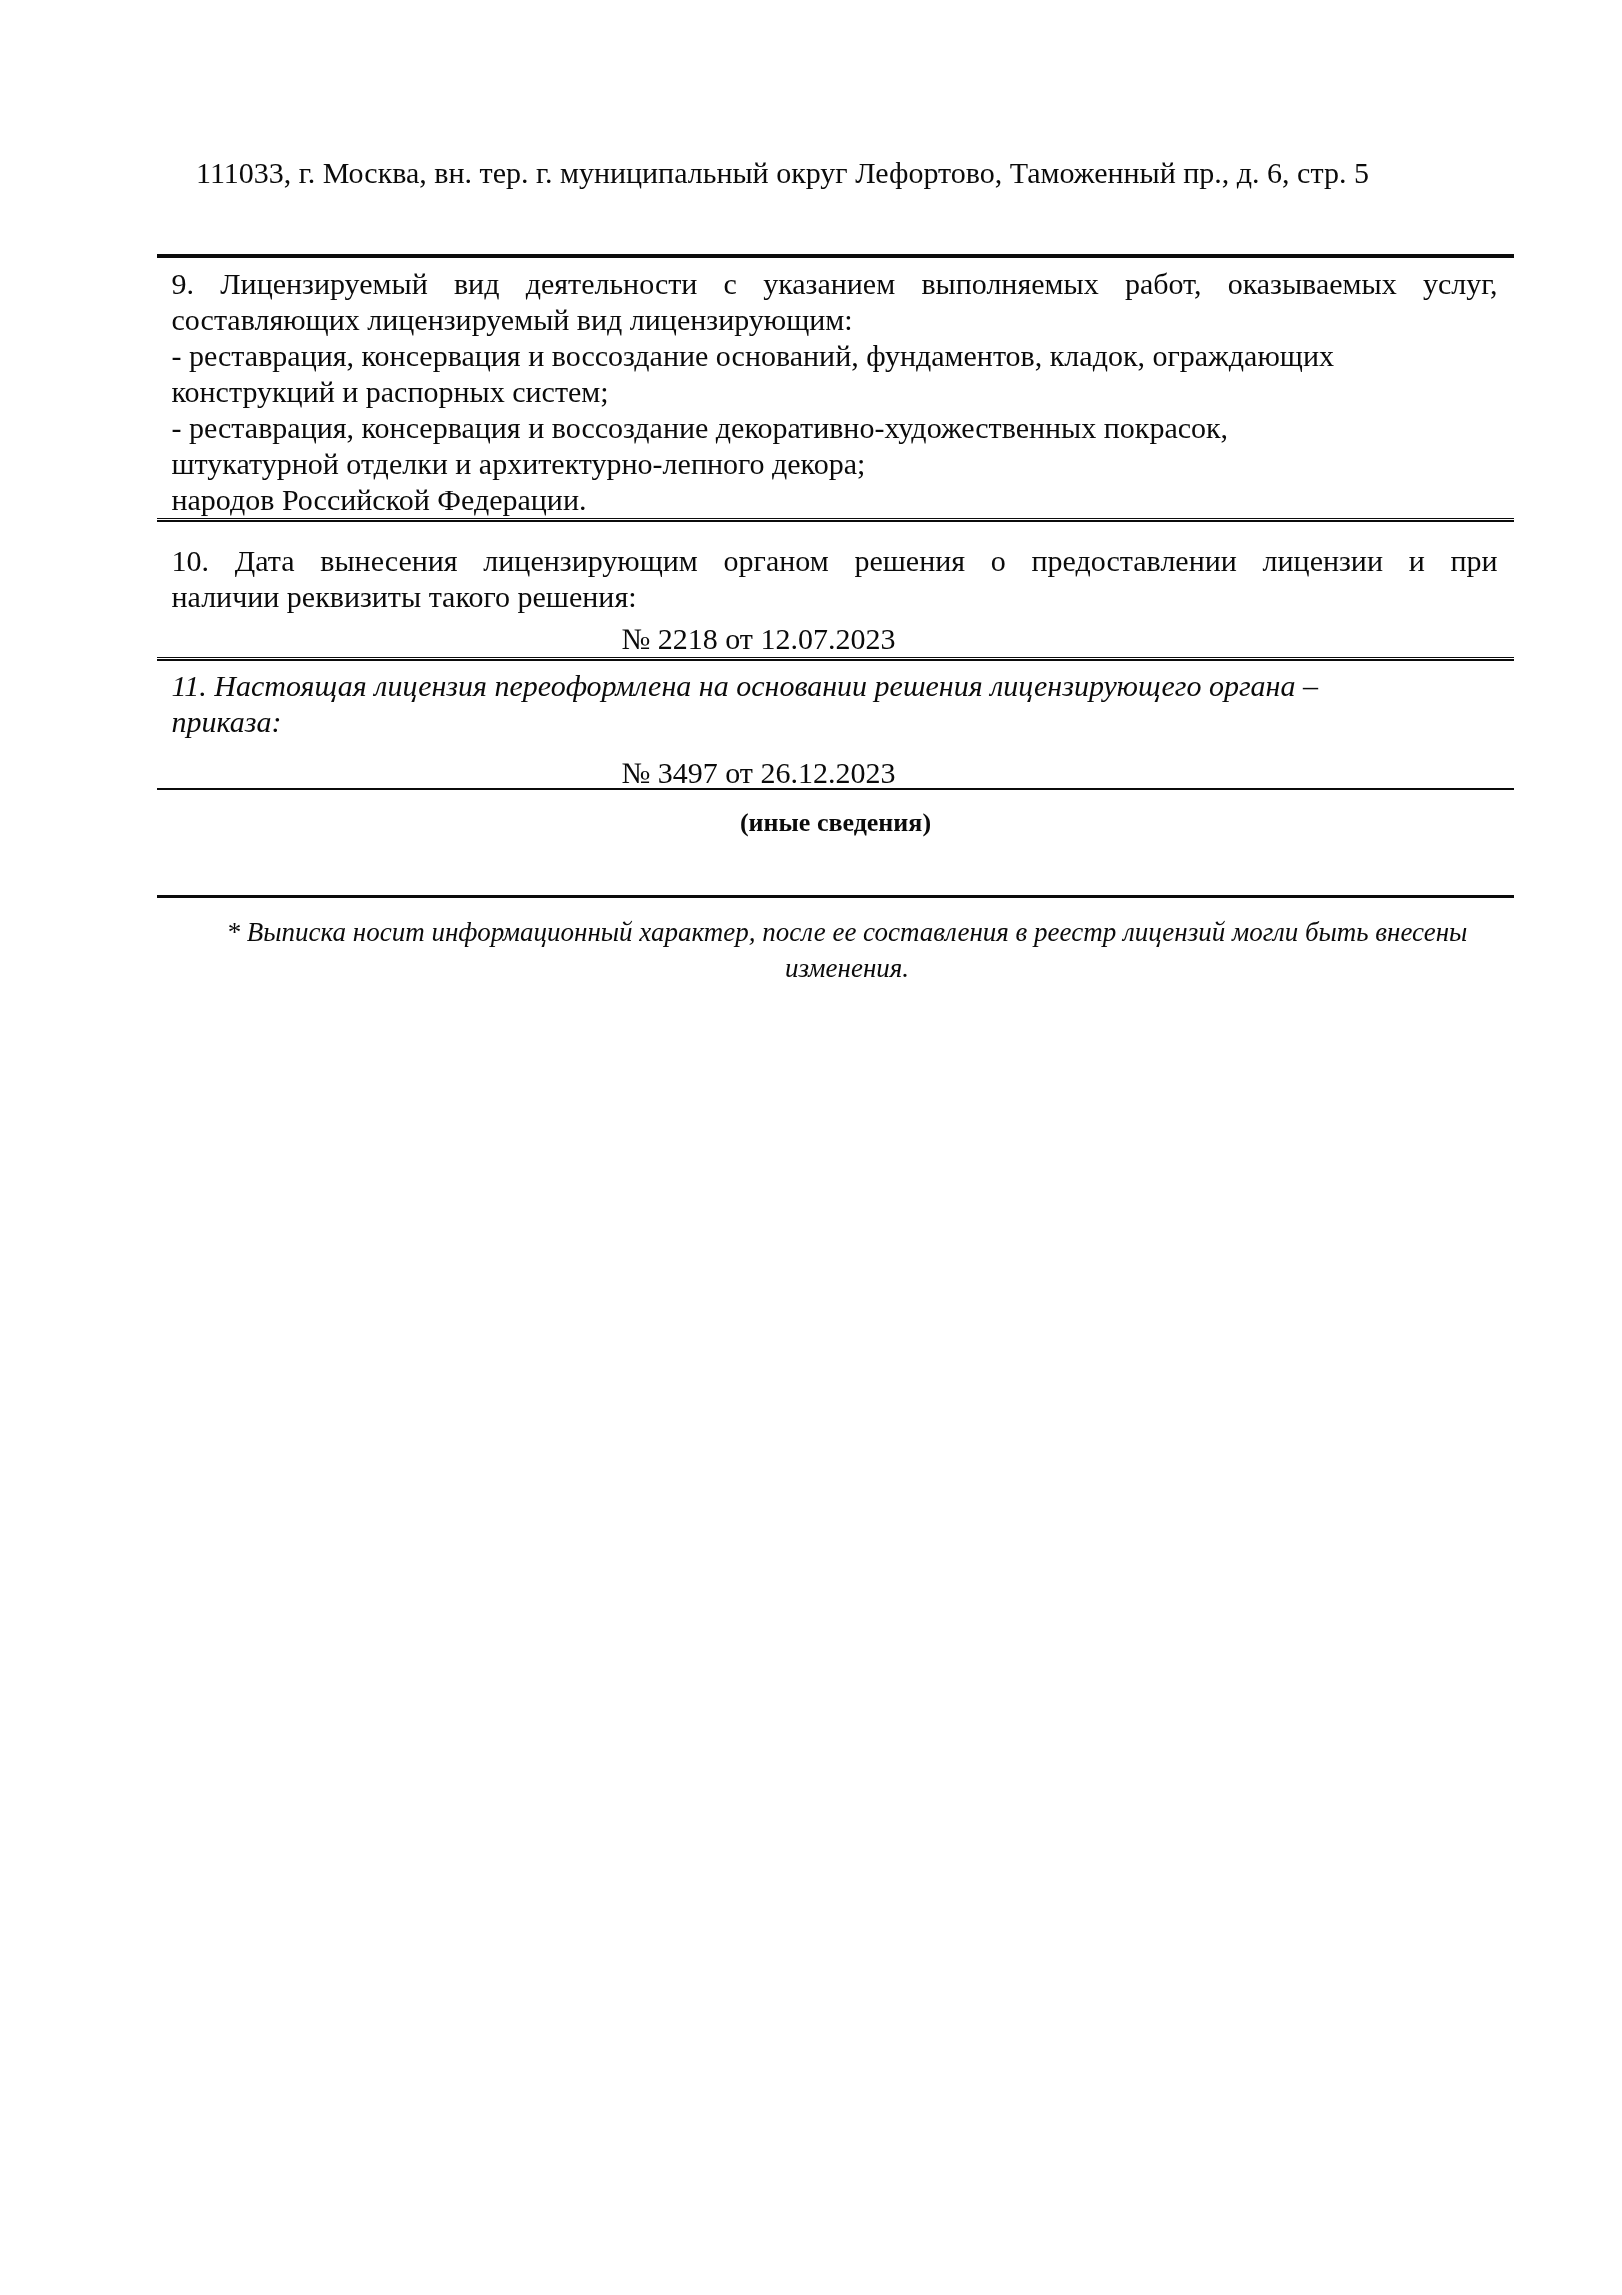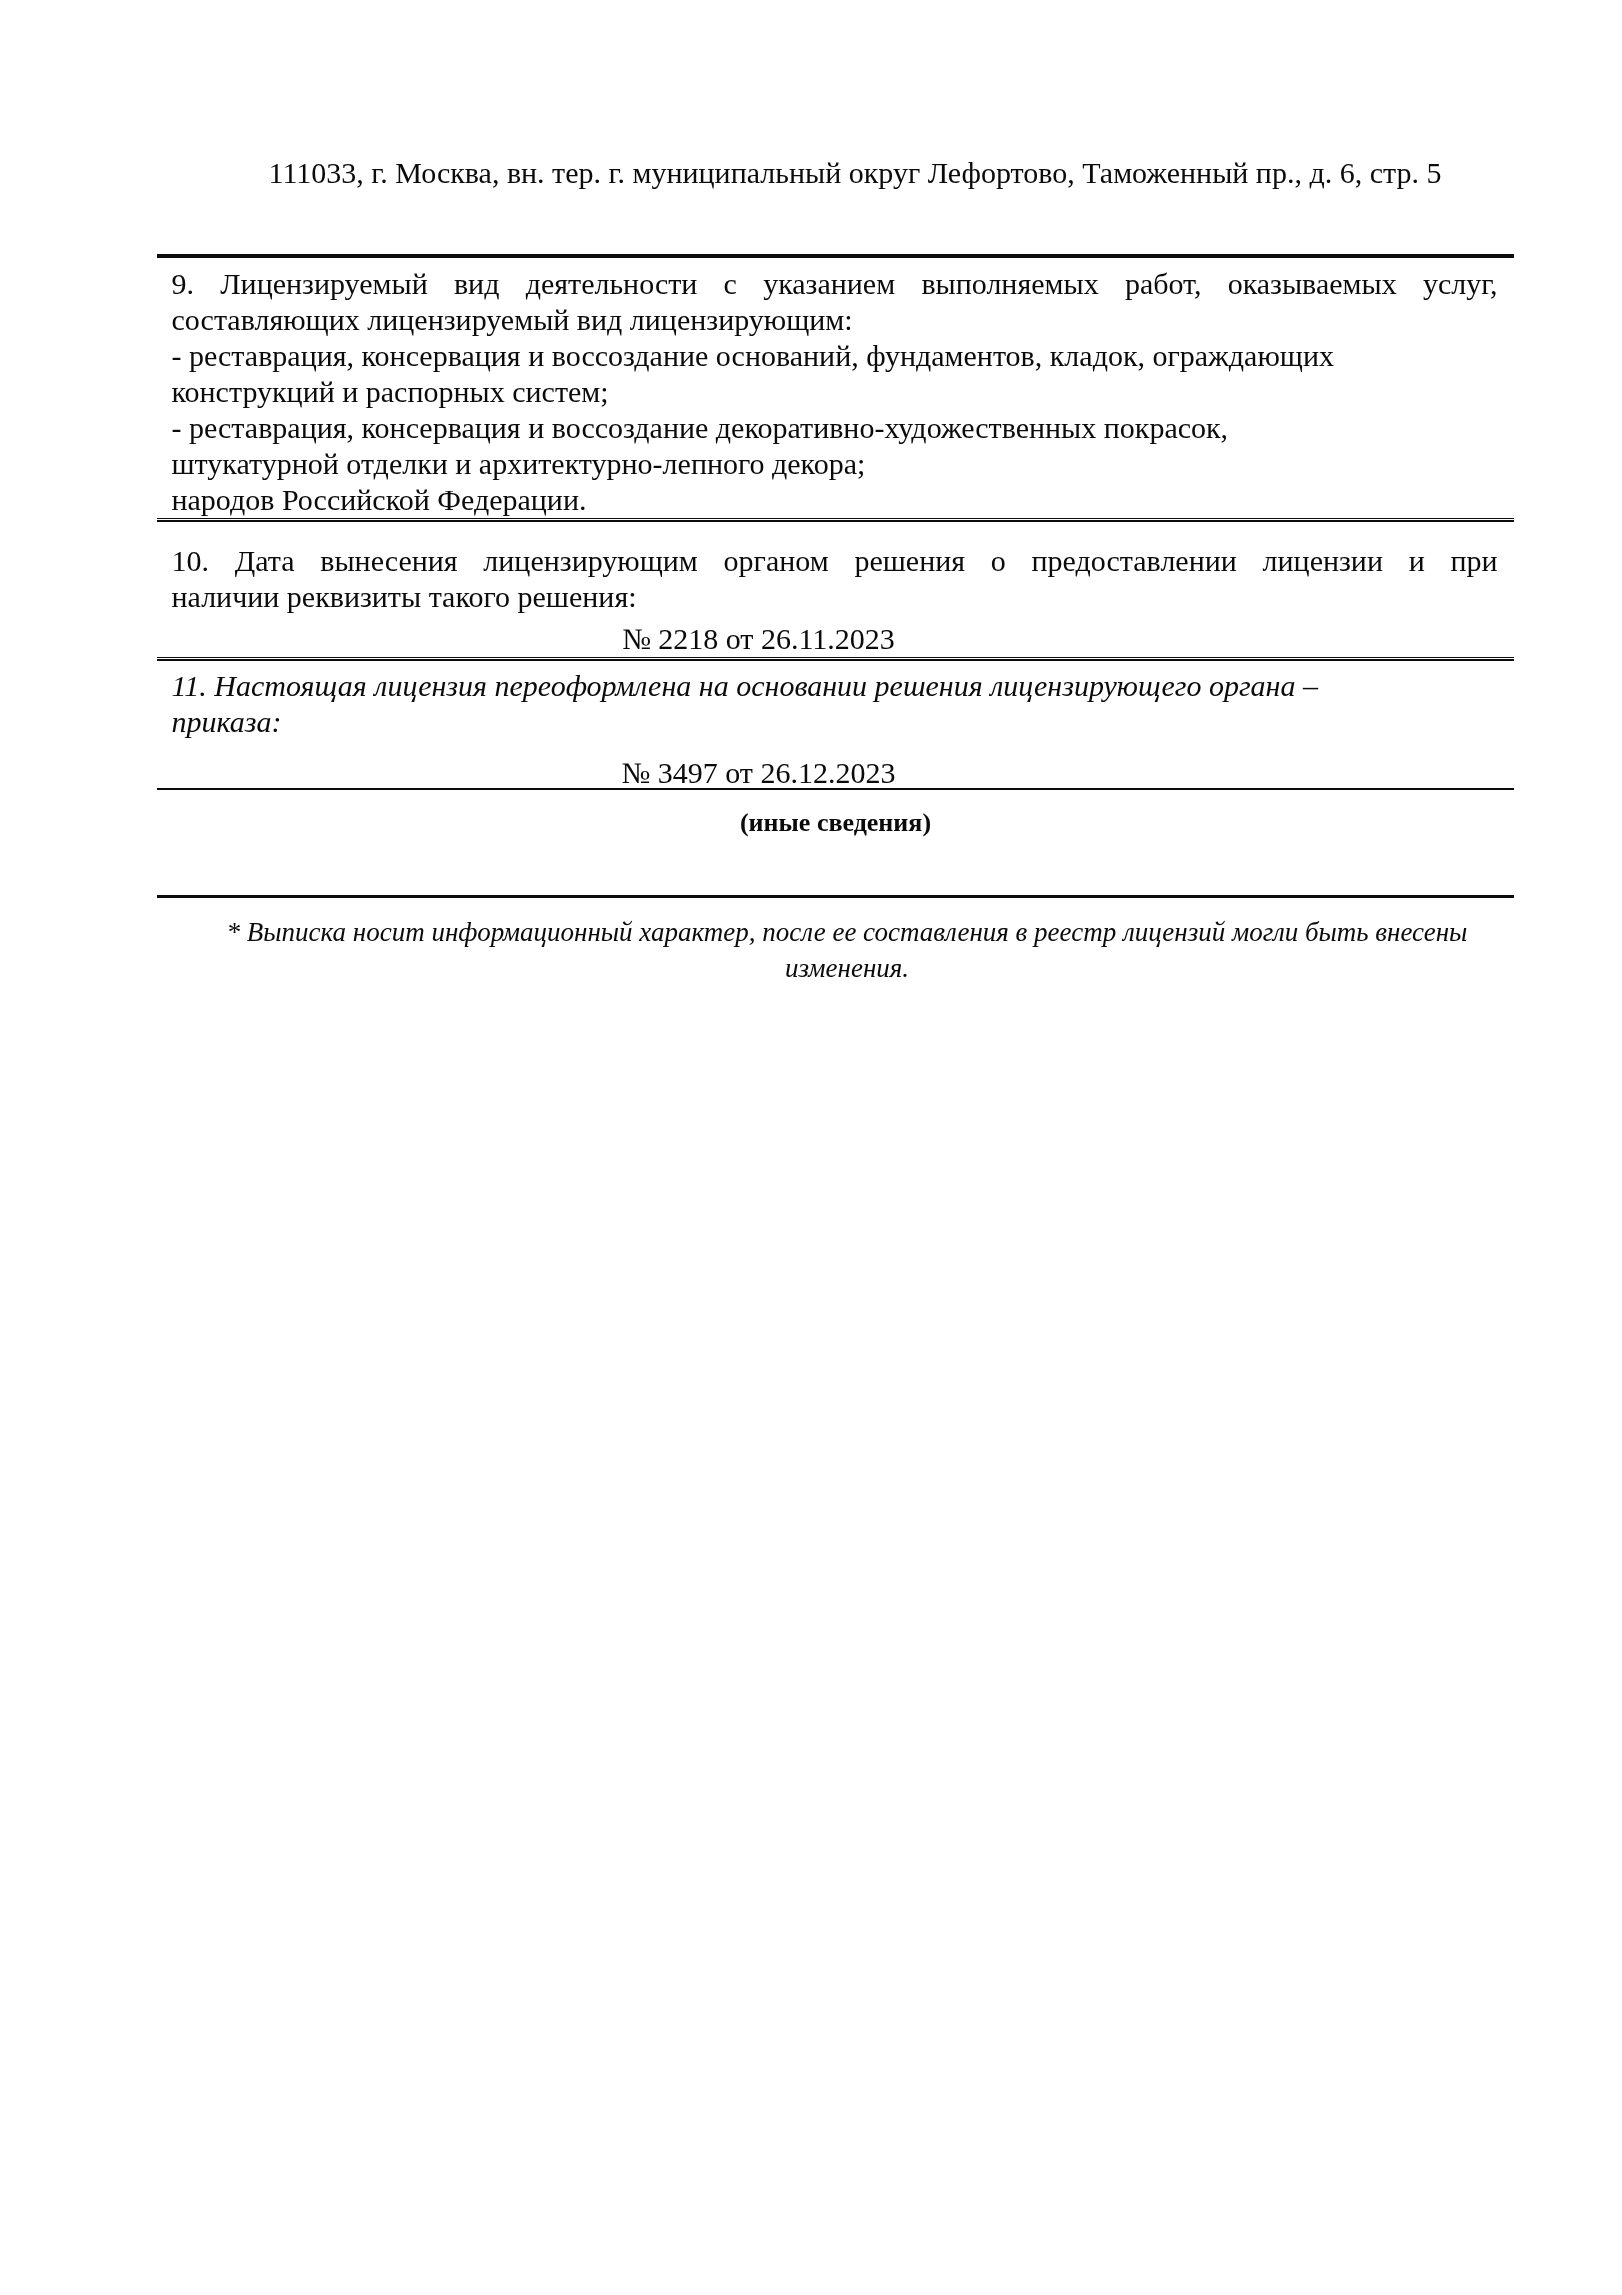--- a/index.html
+++ b/index.html
@@ -15,21 +15,21 @@
     color: #0b0b0b;
   }
   .doc {
     position: relative;
     margin-left: 157px;
     width: 1357px;
   }
   .header-address {
     margin-top: 153px;
     padding-left: 39px;
-    text-align: center;
+    text-align: left;
     font-size: 30px;
     line-height: 39px;
     white-space: nowrap;
   }
   .rule { width: 1357px; }
   .rule-thick   { margin-top: 62px; height: 3.9px; background: #0b0b0b; }
   .rule-double  { height: 1px; background: #ffffff;
                   border-top: 1px solid #0b0b0b; border-bottom: 2.9px solid #0b0b0b; }
   .rule-thin    { height: 1.9px; background: #0b0b0b; }
   .rule-medium  { margin-top: 58px; height: 2.9px; background: #0b0b0b; }
@@ -95,21 +95,21 @@
     <div class="line">народов Российской Федерации.</div>
   </div>
 
   <div class="rule rule-double"></div>
 
   <div class="sect sect-10">
     <div class="line stretch">10. Дата вынесения лицензирующим органом решения о предоставлении лицензии и при</div>
     <div class="line">наличии реквизиты такого решения:</div>
   </div>
 
-  <div class="value-line">№ 2218 от 26.11.2023</div>
+  <div class="value-line">№ 2218 от 12.07.2023</div>
 
   <div class="rule rule-double"></div>
 
   <div class="sect sect-11">
     <div class="line">11. Настоящая лицензия переоформлена на основании решения лицензирующего органа –</div>
     <div class="line">приказа:</div>
   </div>
 
   <div class="value-line tight">№ 3497 от 26.12.2023</div>
 

